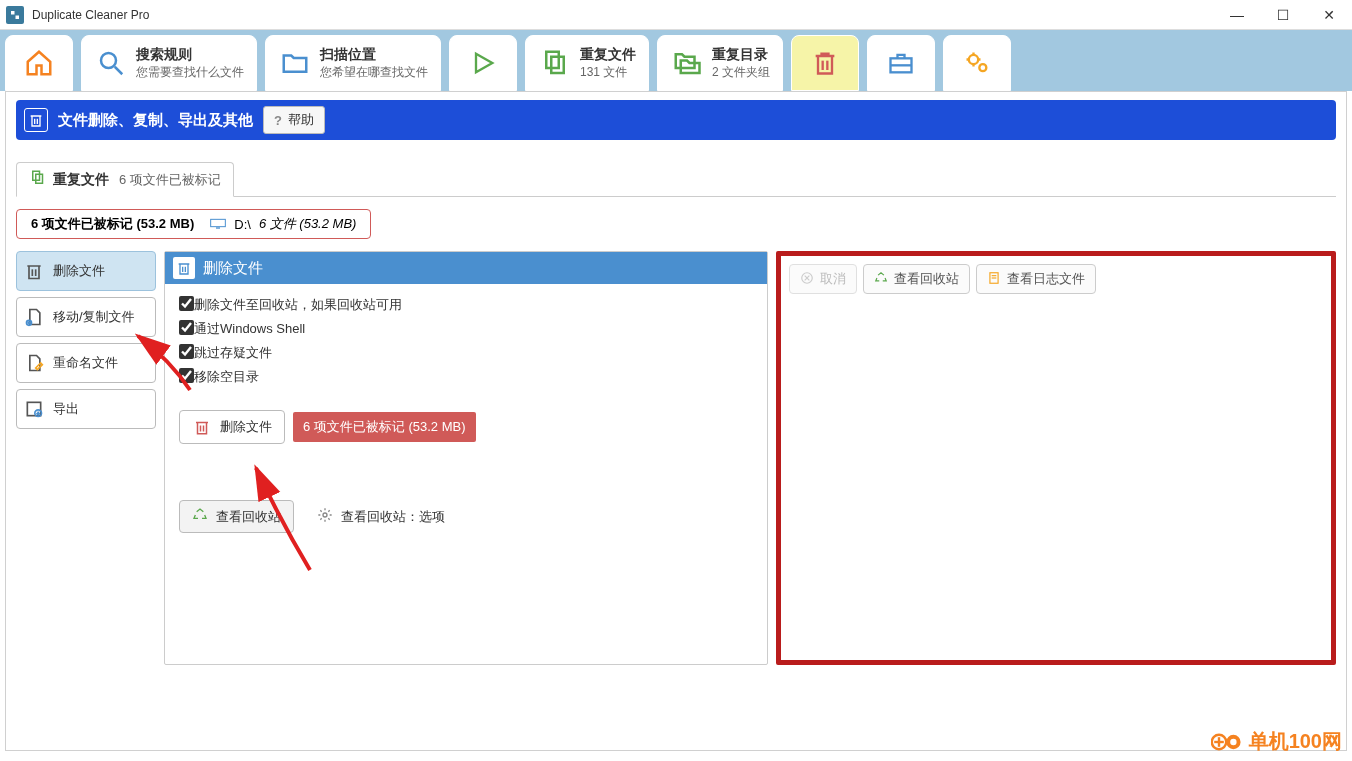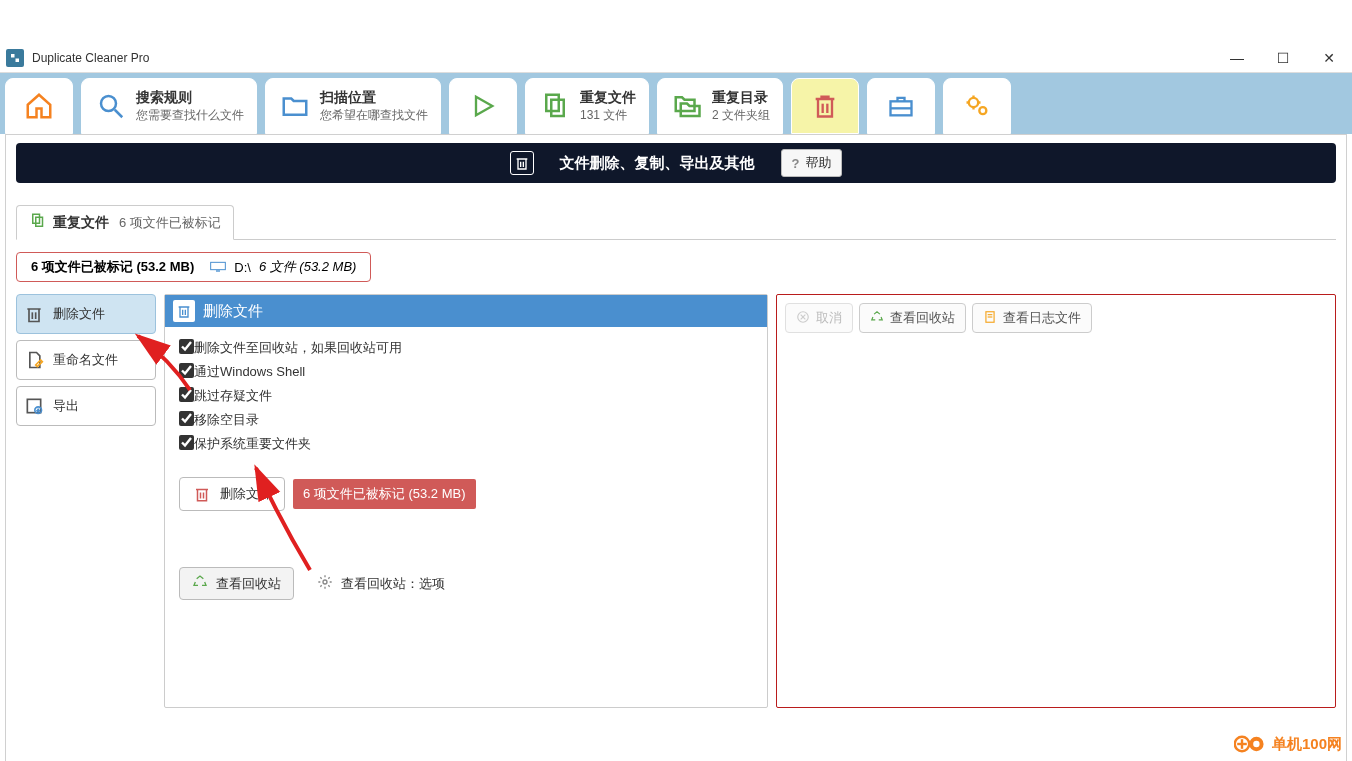--- a/index.html
+++ b/index.html
@@ -1,39 +1,39 @@
 <!DOCTYPE html>
 <html><head>
 <meta charset="utf-8">
 <style>
 * { margin: 0; padding: 0; box-sizing: border-box; font-family: "Microsoft YaHei", "Segoe UI", Arial, sans-serif; }
 body { background: #fff; width: 1352px; height: 761px; overflow: hidden; position: relative; }
 
 
-.titlebar { height: 30px; background: #fff; border-bottom: 1px solid #ddd; display: flex; align-items: center; padding-left: 6px; margin-top: 43px; }
+.titlebar { height: 30px; background: #fff; border-bottom: 1px solid #ddd; display: flex; align-items: center; padding-left: 6px; }
 .titlebar .app-icon { width: 18px; height: 18px; background: #3a7a9c; border-radius: 2px; margin-right: 8px; display:flex;align-items:center;justify-content:center; }
 .titlebar .app-icon svg { width:12px;height:12px; }
 .titlebar .title { font-size: 12px; color: #333; flex:1; }
 .win-controls { display:flex; height:100%; }
 .win-btn { width:46px; height:100%; display:flex; align-items:center; justify-content:center; font-size:14px; color:#333; cursor:pointer; }
 
 
 .topbar { background: #a2c8e0; padding: 5px 5px 0 5px; display:flex; gap:8px; }
 .tab-btn { background:#fff; border:1px solid #fff; border-radius:8px 8px 0 0; padding:6px 12px; display:flex; align-items:center; gap:8px; cursor:pointer; min-height:56px; }
 .tab-btn.active-yellow { background:#f6f4a8; }
 .tab-btn.icon-only { padding:6px 16px; }
 .tab-btn .icon-slot { width:34px; height:34px; display:flex; align-items:center; justify-content:center; }
 .tab-btn .tab-text .t1 { font-size:14px; font-weight:bold; color:#333; }
 .tab-btn .tab-text .t2 { font-size:12px; color:#666; }
 
 
 .page { background:#fff; border:1px solid #d0d0d0; margin:0 5px 5px 5px; height:calc(761px - 30px - 66px - 5px); padding:8px 10px; }
 
 
-.banner { background:#0f172a; color:#fff; border-radius:4px; padding:6px 8px; display:flex; align-items:center; gap:26px;justify-content:center; }
+.banner { background:#1d4ed8; color:#fff; border-radius:4px; padding:6px 8px; display:flex; align-items:center; gap:10px; }
 .banner .banner-icon { width:24px; height:24px; display:flex; align-items:center; justify-content:center; border:1.5px solid #fff; border-radius:3px; }
 .banner .banner-title { font-size:15px; font-weight:bold; }
 .help-btn { background:#f7f7f7; border:1px solid #bbb; border-radius:3px; padding:4px 10px; color:#333; font-size:13px; display:flex; align-items:center; gap:6px; cursor:pointer; }
 .help-btn .q { color:#888; font-weight:bold; }
 
 
 .sub-tabs { margin-top:22px; display:flex; border-bottom:1px solid #ccc; }
 .sub-tab { border:1px solid #ccc; border-bottom:1px solid #fff; border-radius:4px 4px 0 0; padding:6px 12px; display:flex; align-items:center; gap:6px; font-size:14px; color:#333; background:#fff; margin-bottom:-1px; }
 .sub-tab .count { color:#666; font-size:13px; margin-left:4px; }
 
@@ -61,29 +61,29 @@
 
 .action-row { margin-top:18px; display:flex; align-items:center; gap:8px; }
 .del-btn { border:1px solid #bbb; border-radius:4px; background:#fff; padding:6px 12px; display:flex; align-items:center; gap:8px; font-size:13px; cursor:pointer; }
 .del-btn .di { width:20px; height:20px; display:flex; align-items:center; justify-content:center; }
 .badge-red { background:#d05a58; color:#fff; padding:6px 10px; border-radius:2px; font-size:13px; }
 
 .bottom-btns { margin-top:50px; display:flex; gap:10px; }
 .gray-btn { border:1px solid #bbb; border-radius:4px; background:#f3f3f3; padding:6px 12px; display:flex; align-items:center; gap:8px; font-size:13px; cursor:pointer; color:#333; }
 .gray-btn.plain { background:#fff; border-color:transparent; }
 
-.right-panel { width:560px; border:1px solid #b91c1c; border-radius:2px; padding:8px; display:flex; gap:6px; align-items:flex-start; }
+.right-panel { width:560px; border:5px solid #b91c1c; border-radius:2px; padding:8px; display:flex; gap:6px; align-items:flex-start; }
 .right-btn { border:1px solid #ccc; border-radius:4px; background:#fbfbfb; padding:5px 10px; display:flex; align-items:center; gap:6px; font-size:13px; color:#555; cursor:pointer; }
 .right-btn.disabled { color:#bbb; border-color:#e0e0e0; }
 
 
 .arrow { position:absolute; pointer-events:none; }
 
 
-.watermark { position:absolute; bottom:6px; right:10px; display:flex; align-items:center; gap:6px; font-size:15px; color:#f58220; font-weight:bold; }
+.watermark { position:absolute; bottom:6px; right:10px; display:flex; align-items:center; gap:6px; font-size:20px; color:#f58220; font-weight:bold; }
 .watermark .wm-icon { width:32px; height:22px; }
 </style>
 </head>
 <body>
 
 <div class="titlebar">
   <span class="app-icon">
     <svg viewBox="0 0 24 24">
         <rect x="4" y="4" width="7" height="7" fill="#fff"></rect>
         <rect x="13" y="13" width="7" height="7" fill="#fff"></rect>
@@ -237,20 +237,30 @@
     <div class="side-nav">
       <div class="side-btn active">
         <span class="si">
           <svg viewBox="0 0 24 24" fill="none" stroke="#555" stroke-width="2">
               <path d="M4 6 H20 M6 6 V21 H18 V6"></path>
               <line x1="10" y1="10" x2="10" y2="18"></line>
               <line x1="14" y1="10" x2="14" y2="18"></line>
             </svg>
         </span>
         <span>删除文件</span>
+      </div>
+      <div class="side-btn">
+        <span class="si">
+          <svg viewBox="0 0 24 24" fill="none" stroke="#555" stroke-width="2">
+              <path d="M7 3 H15 L19 7 V21 H7 Z"></path>
+              <circle cx="6" cy="19" r="3" stroke="#4a8fcf"></circle>
+              <path d="M6 17v4M4 19h4" stroke="#4a8fcf"></path>
+            </svg>
+        </span>
+        <span>移动/复制文件</span>
       </div>
       <div class="side-btn">
         <span class="si">
           <svg viewBox="0 0 24 24" fill="none" stroke="#555" stroke-width="2">
               <path d="M7 3 H15 L19 7 V21 H7 Z"></path>
               <path d="M14 18 L20 12 L22 14 L16 20 Z" stroke="#f5a623"></path>
             </svg>
         </span>
         <span>重命名文件</span>
       </div>
@@ -286,24 +296,20 @@
             <input type="checkbox" checked="" style="">
             <span>通过Windows Shell</span>
           </label>
         <label class="chk-row">
             <input type="checkbox" checked="" style="">
             <span>跳过存疑文件</span>
           </label>
         <label class="chk-row">
             <input type="checkbox" checked="" style="">
             <span>移除空目录</span>
-          </label>
-        <label class="chk-row">
-            <input type="checkbox" checked="" style="">
-            <span>保护系统重要文件夹</span>
           </label>
 
         <div class="action-row">
           <div class="del-btn">
             <span class="di">
               <svg viewBox="0 0 24 24" width="18" height="18" fill="none" stroke="#d05a58" stroke-width="2">
                   <path d="M4 6 H20 M6 6 V21 H18 V6"></path>
                   <line x1="10" y1="10" x2="10" y2="18"></line>
                   <line x1="14" y1="10" x2="14" y2="18"></line>
                 </svg>

